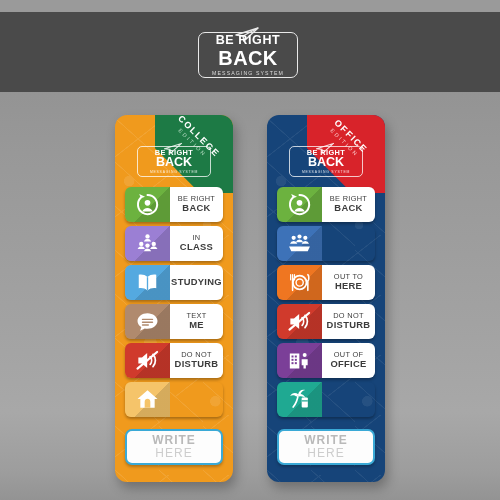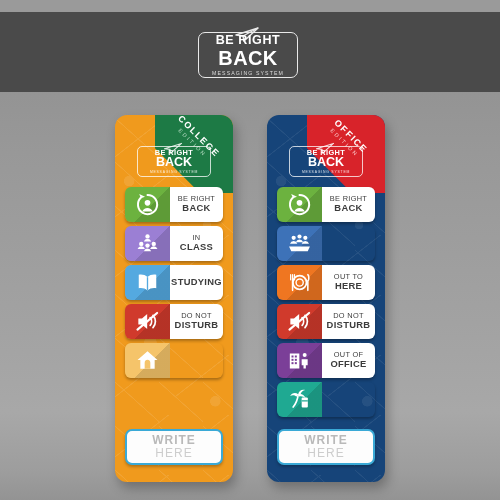--- a/index.html
+++ b/index.html
@@ -241,20 +241,35 @@
         <path d="M15 8.5C17.6 5.8 21.4 5 25.5 5.6v16.2C21.4 21.2 17.6 22 15 24.6z" fill="#ffffff"></path>
         <path d="M15 8.8v15.6" stroke="#54a9e0" stroke-width="1.6"></path>
       </svg>
           <div class="shade"></div>
         </div>
         <div class="btn-lab">
               <div class="lab-solo">STUDYING</div>
             </div>
       </div>
       <div class="btn">
+        <div class="btn-ico" style="background:#b08a6e">
+          <svg viewBox="0 0 30 30" width="25" height="25">
+        <path d="M15 5C8.4 5 3 9.2 3 14.4c0 3 1.8 5.6 4.6 7.3L6.2 26l5.4-2.7c1.1.2 2.2.4 3.4.4 6.6 0 12-4.2 12-9.3S21.6 5 15 5z" fill="#ffffff"></path>
+        <rect x="8.2" y="11.6" width="13.6" height="1.7" rx="0.85" fill="#b08a6e"></rect>
+        <rect x="8.2" y="15" width="13.6" height="1.7" rx="0.85" fill="#b08a6e"></rect>
+        <rect x="8.2" y="18.4" width="8.6" height="1.7" rx="0.85" fill="#b08a6e"></rect>
+      </svg>
+          <div class="shade"></div>
+        </div>
+        <div class="btn-lab">
+              <div class="lab1">TEXT</div>
+         <div class="lab2">ME</div>
+            </div>
+      </div>
+      <div class="btn">
         <div class="btn-ico" style="background:#d03a2c">
           <svg viewBox="0 0 30 30" width="25" height="25">
         <path d="M4 11.5h4.4L14.6 6v18l-6.2-5.5H4z" fill="#ffffff"></path>
         <path d="M18.2 10.4a7 7 0 0 1 0 9.2" fill="none" stroke="#ffffff" stroke-width="2.1" stroke-linecap="round"></path>
         <path d="M21.6 7.6a11 11 0 0 1 0 14.8" fill="none" stroke="#ffffff" stroke-width="2.1" stroke-linecap="round"></path>
         <path d="M3 24.8 L26.5 4.8" stroke="#ffffff" stroke-width="2.6" stroke-linecap="round"></path>
       </svg>
           <div class="shade"></div>
         </div>
         <div class="btn-lab">

